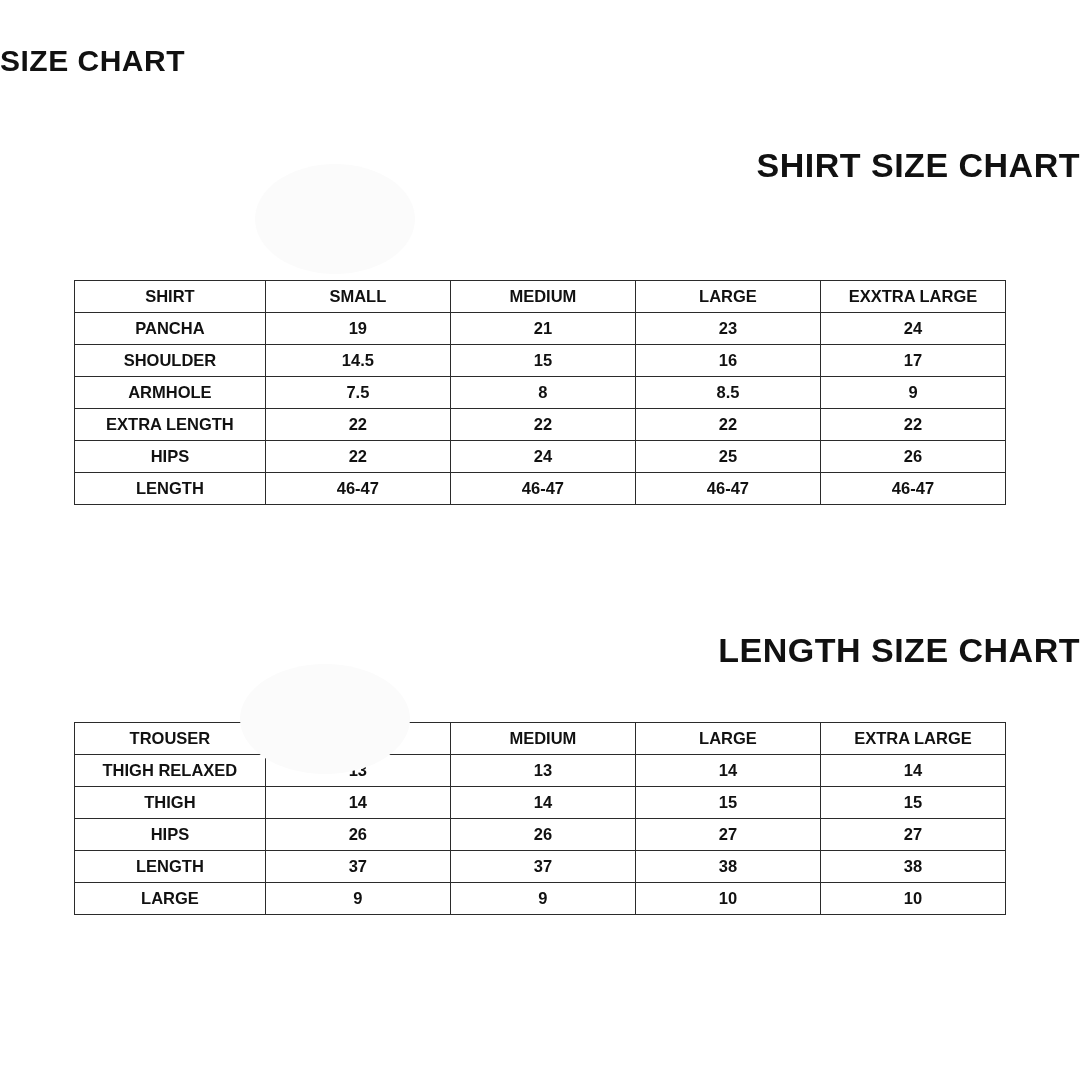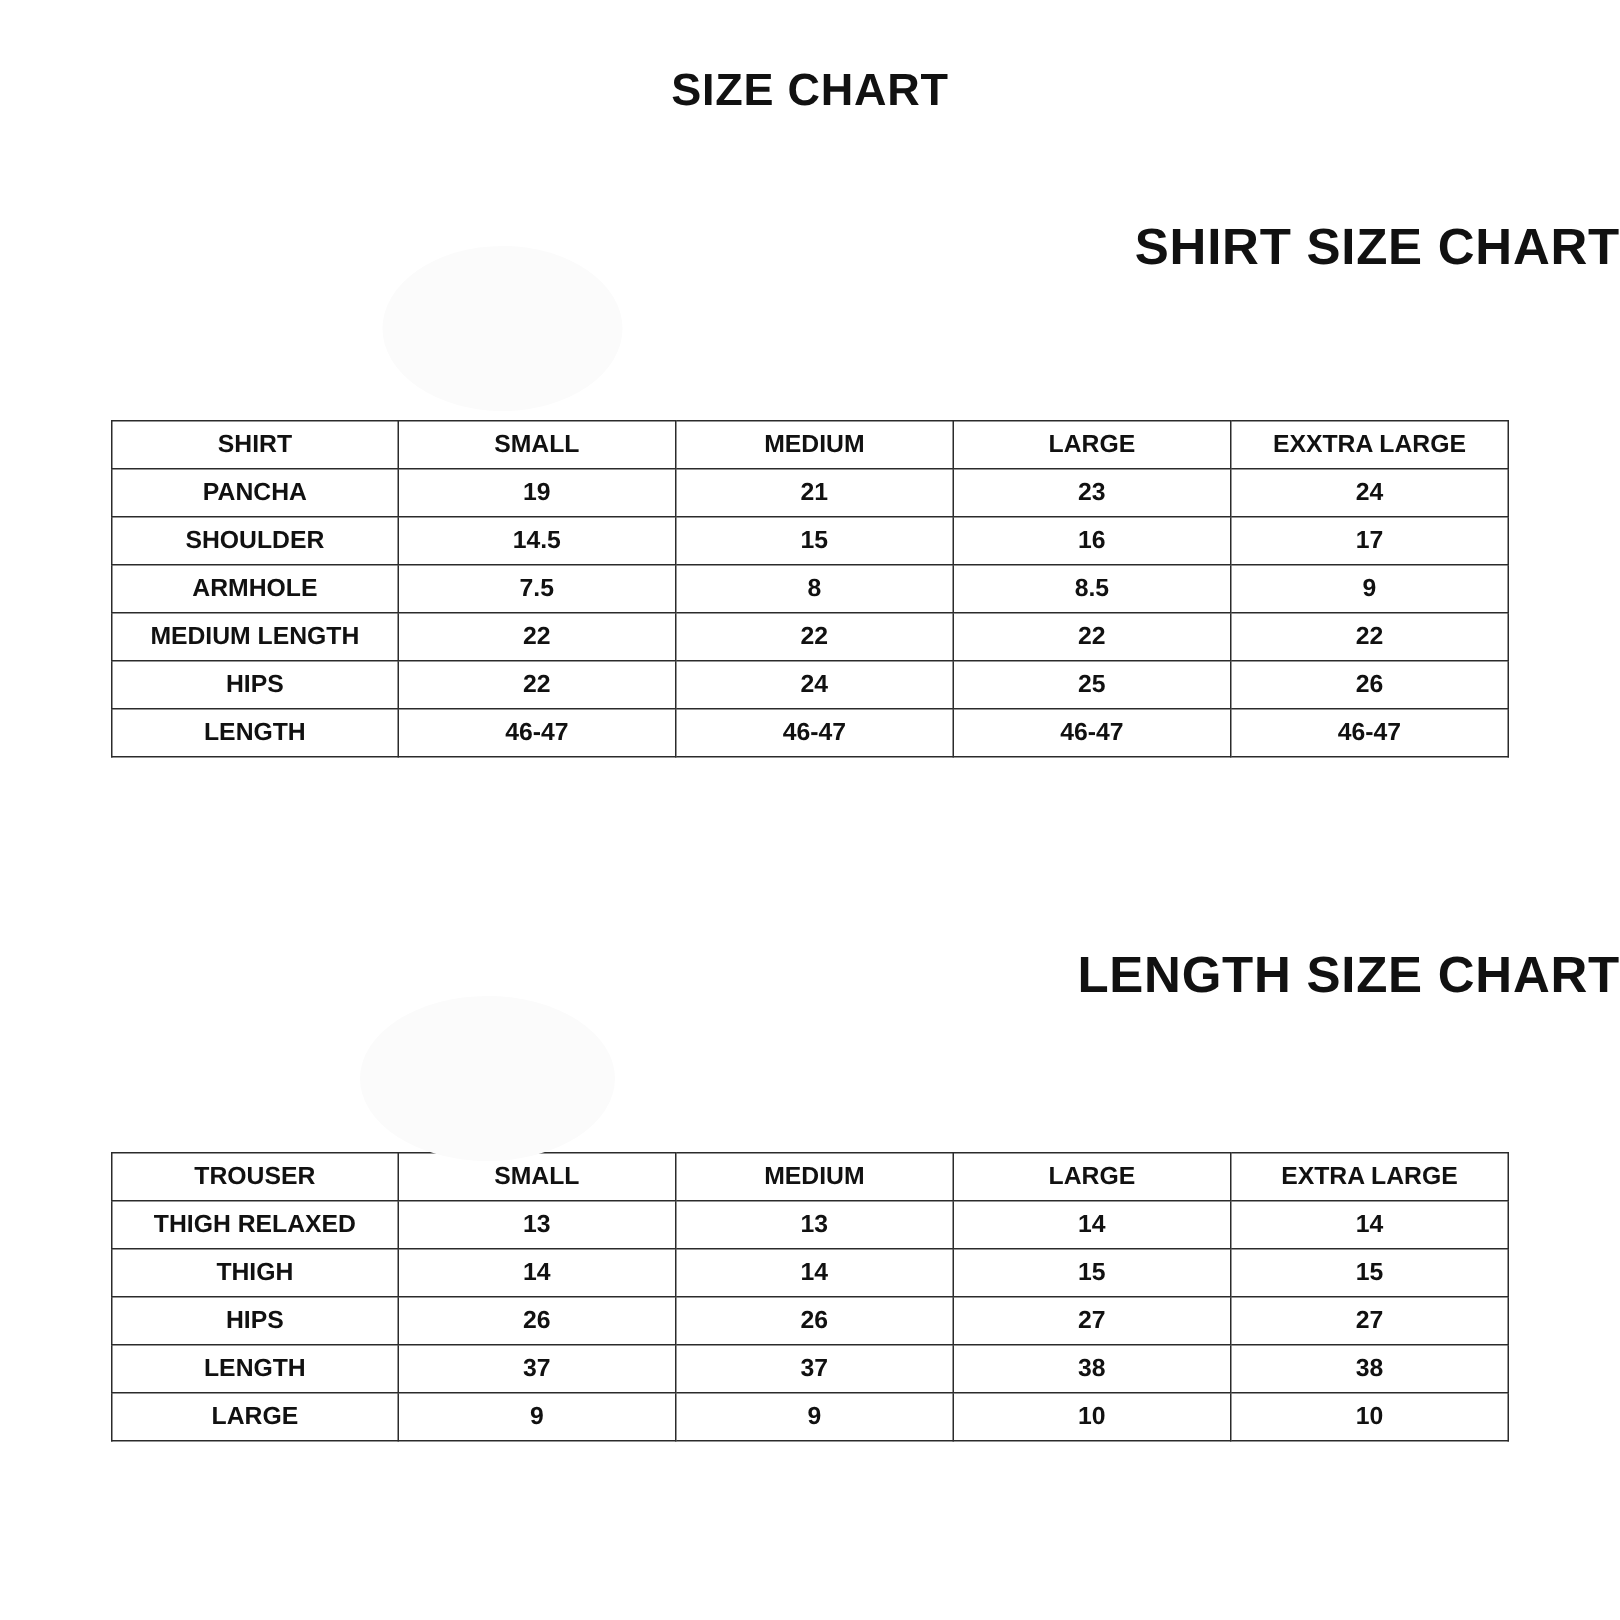--- a/index.html
+++ b/index.html
@@ -14,21 +14,21 @@
     color: #111111;
     overflow: hidden;
   }
   .page {
     position: relative;
     width: 1080px;
     height: 1080px;
     box-sizing: border-box;
   }
   .main-title {
-    text-align: center;
+    text-align: left;
     font-size: 30px;
     font-weight: bold;
     letter-spacing: 0.5px;
     margin-top: 44px;
   }
   .section-title {
     text-align: right;
     font-size: 34px;
     font-weight: bold;
     letter-spacing: 0.5px;
@@ -41,21 +41,21 @@
     margin-top: 126px;
   }
   .table-wrap {
     padding: 0 74px;
     box-sizing: border-box;
   }
   .table-wrap.shirt-table {
     margin-top: 95px;
   }
   .table-wrap.trouser-table {
-    margin-top: 98px;
+    margin-top: 52px;
   }
   table.size-table {
     width: 100%;
     border-collapse: collapse;
     table-layout: fixed;
   }
   table.size-table th,
   table.size-table td {
     border: 1px solid #2b2b2b;
     text-align: center;
@@ -137,21 +137,21 @@
           <td>17</td>
         </tr>
         <tr>
           <td>ARMHOLE</td>
           <td>7.5</td>
           <td>8</td>
           <td>8.5</td>
           <td>9</td>
         </tr>
         <tr>
-          <td>MEDIUM LENGTH</td>
+          <td>EXTRA LENGTH</td>
           <td>22</td>
           <td>22</td>
           <td>22</td>
           <td>22</td>
         </tr>
         <tr>
           <td>HIPS</td>
           <td>22</td>
           <td>24</td>
           <td>25</td>

